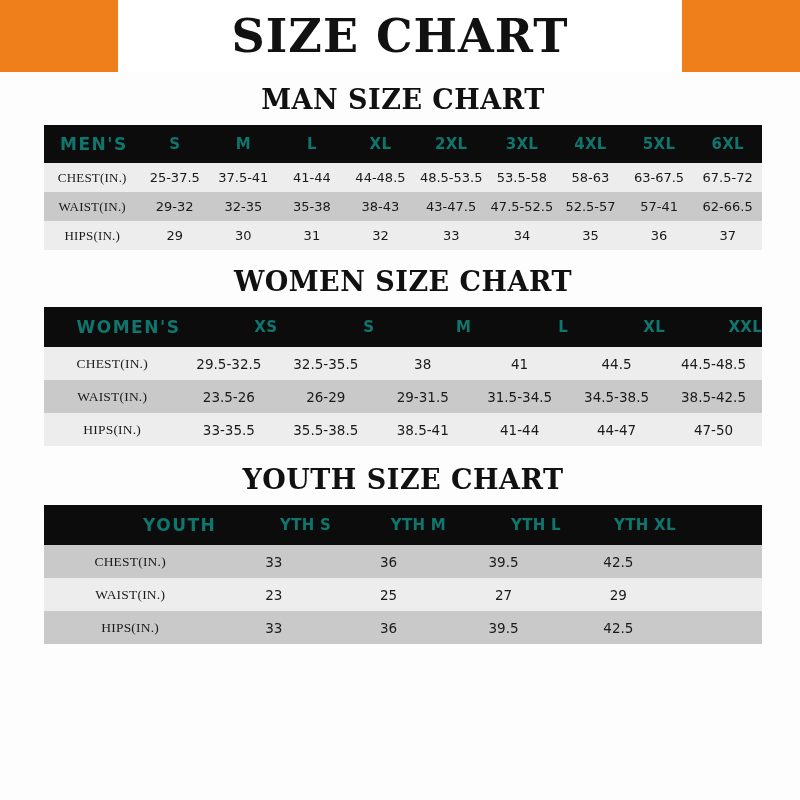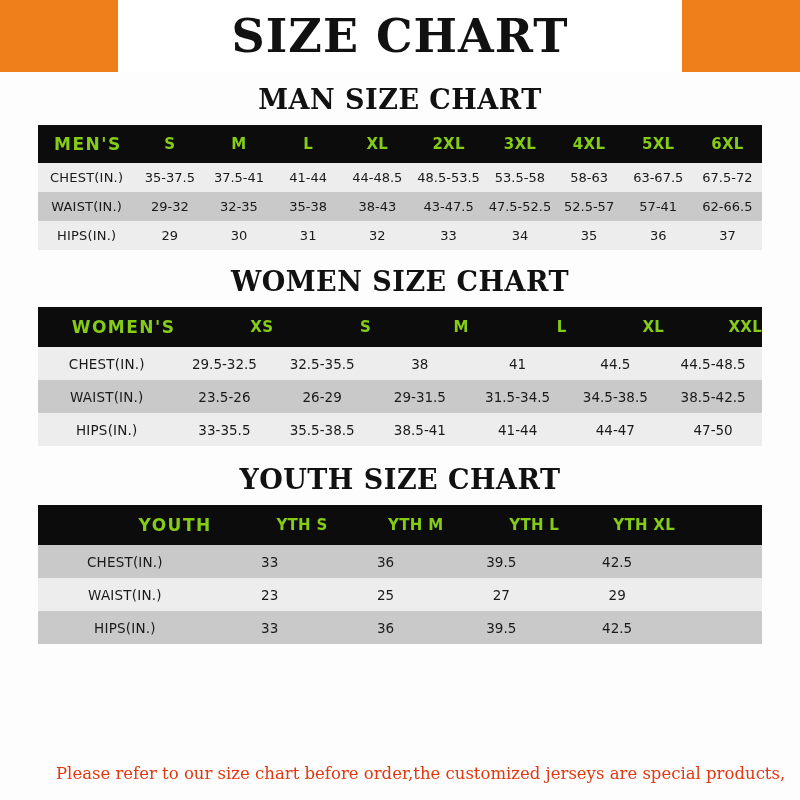--- a/index.html
+++ b/index.html
@@ -51,20 +51,21 @@
     letter-spacing: 1px;
     color: #111111;
     text-align: left;
   }
   
   .content {
     flex: 1 1 auto;
     padding: 0 38px;
     display: flex;
     flex-direction: column;
+    margin-left: 6px;
   }
   .section-title {
     text-align: center;
     font-family: "DejaVu Serif", serif;
     font-weight: bold;
     font-size: 27px;
     color: #111111;
     letter-spacing: 0.5px;
   }
   .t1 { margin: 12px 0 10px 0; }
@@ -80,38 +81,39 @@
     text-align: center;
     font-size: 13px;
     color: #1a1a1a;
     padding: 0;
     height: 29px;
     vertical-align: middle;
     font-family: "DejaVu Sans", sans-serif;
   }
   thead th {
     background: #0c0c0c;
-    color: #84cc16;
+    color: #0f766e;
     font-weight: bold;
     font-size: 15px;
     height: 38px;
     letter-spacing: 0.3px;
   }
   thead th.rowlabel {
     text-align: left;
     padding-left: 16px;
     font-size: 17px;
     letter-spacing: 1.5px;
   }
   tbody tr.light td { background: #ededed; }
   tbody tr.dark td  { background: #c9c9c9; }
   td.rowlabel {
     text-align: center;
     font-size: 13px;
     letter-spacing: 0.2px;
+    font-family: Liberation Serif, serif;
   }
   .men-table td.rowlabel { text-align: center; padding-left: 0; }
   .women-table td.rowlabel { text-align: center; }
   .youth-table td.rowlabel { text-align: center; }
 
   .women-table thead th, .youth-table thead th { height: 40px; text-align: right; }
   .women-table td, .youth-table td { height: 33px; font-size: 13.5px; }
 
   
   .note {
@@ -162,21 +164,21 @@
           <th>2XL</th>
           <th>3XL</th>
           <th>4XL</th>
           <th>5XL</th>
           <th>6XL</th>
         </tr>
       </thead>
       <tbody>
         <tr class="light">
           <td class="rowlabel">CHEST(IN.)</td>
-          <td>35-37.5</td>
+          <td>25-37.5</td>
           <td>37.5-41</td>
           <td>41-44</td>
           <td>44-48.5</td>
           <td>48.5-53.5</td>
           <td>53.5-58</td>
           <td>58-63</td>
           <td>63-67.5</td>
           <td>67.5-72</td>
         </tr>
         <tr class="dark">
@@ -301,17 +303,16 @@
           <td>33</td>
           <td>36</td>
           <td>39.5</td>
           <td>42.5</td>
           <td></td>
         </tr>
       </tbody>
     </table>
 
     <div class="note">
-      <div>Please refer to our size chart before order,the customized jerseys are special products,</div>
     </div>
 
   </div>
 </div>
 
 </body></html>

